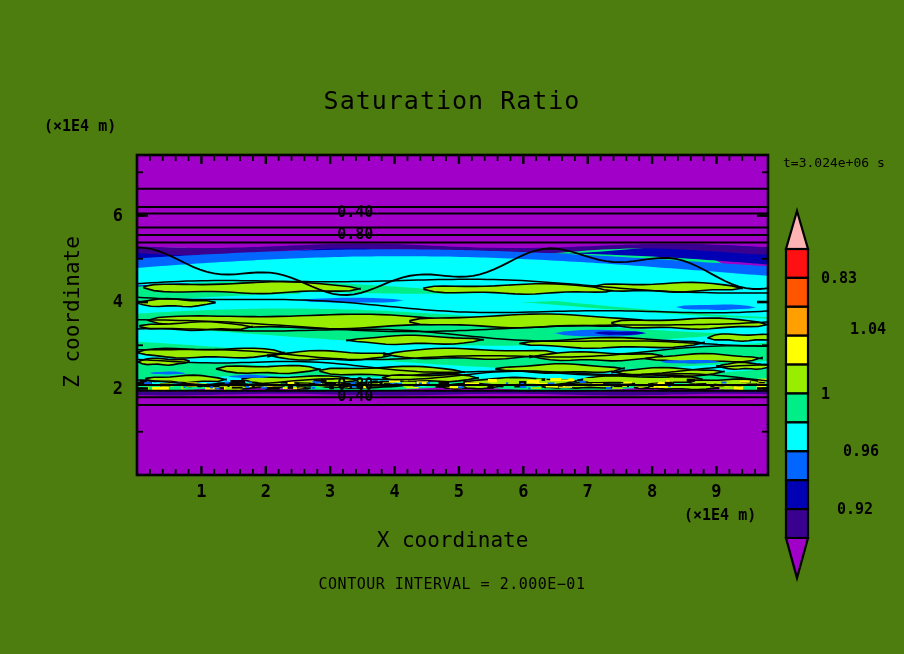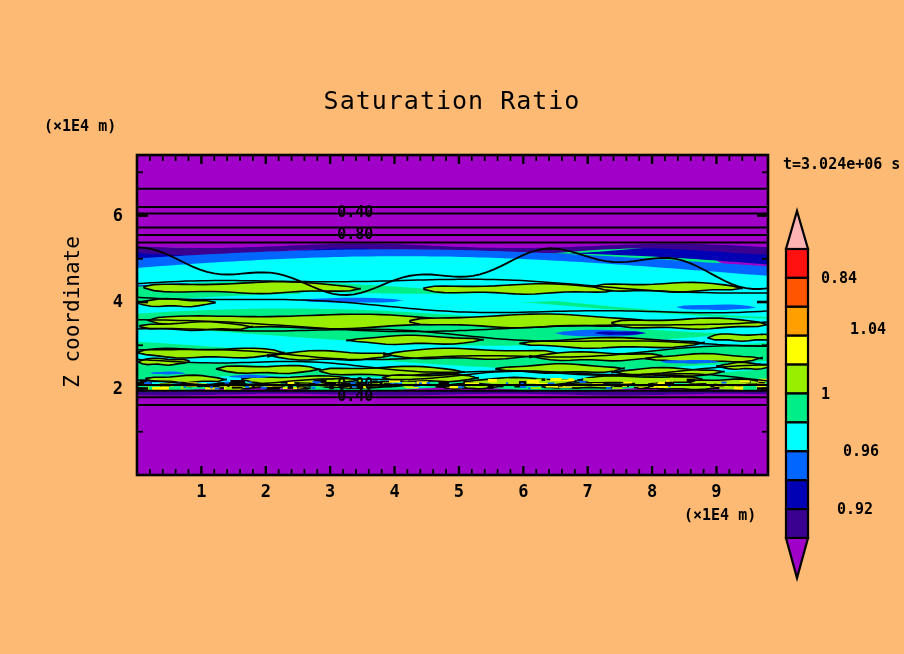--- a/index.html
+++ b/index.html
@@ -4,36 +4,36 @@
 <style>
   html, body {
     margin: 0;
     padding: 0;
     background: #ffffff;
   }
   #page {
     position: relative;
     width: 904px;
     height: 654px;
-    background: #fdba74;
+    background: #4d7c0f;
     overflow: hidden;
     font-family: "DejaVu Sans Mono", monospace;
     color: #000000;
   }
   .txt { position: absolute; white-space: pre; }
 
   #title {
     left: 0; top: 86px; width: 904px;
     text-align: center;
     font-size: 25px;
     letter-spacing: 1px;
     font-weight: 400;
   }
   #yunit { left: 44px; top: 117px; font-size: 15px; font-weight: 700; }
-  #time-label { left: 783px; top: 155px; font-size: 15px; font-weight: 700; }
+  #time-label { left: 783px; top: 155px; font-size: 13px; font-weight: 400; }
 
   #ylabel {
     left: -28px; top: 300px;
     width: 200px;
     text-align: center;
     font-size: 21px;
     transform: rotate(-90deg);
     transform-origin: 50% 50%;
   }
   #xlabel {
@@ -66,21 +66,23 @@
 </style>
 </head>
 <body>
 
 <div id="page">
 
   <div class="txt" id="title">Saturation Ratio</div>
   <div class="txt" id="yunit">(×1E4 m)</div>
   <div class="txt" id="time-label">t=3.024e+06 s</div>
   <div class="txt" id="ylabel">Z coordinate</div>
+  <div class="txt" id="xlabel">X coordinate</div>
   <div class="txt" id="xunit">(×1E4 m)</div>
+  <div class="txt" id="contour-interval">CONTOUR INTERVAL = 2.000E−01</div>
 
   <svg id="plot-svg" width="904" height="654">
     <defs>
       <clipPath id="plotclip">
         <rect x="137" y="155" width="631" height="320"></rect>
       </clipPath>
     </defs>
 
     <g id="field" clip-path="url(#plotclip)">
       <rect x="137" y="155" width="631" height="320" fill="#A000C8"></rect>
@@ -477,21 +479,21 @@
       <div class="axis-tick-label" style="left: 567.714px; top: 481px; width: 40px;">7</div>
       <div class="axis-tick-label" style="left: 632.102px; top: 481px; width: 40px;">8</div>
       <div class="axis-tick-label" style="left: 696.49px; top: 481px; width: 40px;">9</div>
     </div>
   <div id="yticklabels">
       <div class="axis-tick-label" style="left: 89px; top: 377.514px; width: 34px; text-align: right;">2</div>
       <div class="axis-tick-label" style="left: 89px; top: 291.027px; width: 34px; text-align: right;">4</div>
       <div class="axis-tick-label" style="left: 89px; top: 204.541px; width: 34px; text-align: right;">6</div>
     </div>
   <div id="cbticklabels">
-      <div class="cb-tick-label" style="left: 821px; top: 268.9px;">0.84</div>
+      <div class="cb-tick-label" style="left: 821px; top: 268.9px;">0.83</div>
       <div class="cb-tick-label" style="left: 821px; top: 320px; margin-left: 29px;">1.04</div>
       <div class="cb-tick-label" style="left: 821px; top: 384.5px;">1</div>
       <div class="cb-tick-label" style="left: 843px; top: 442.3px;">0.96</div>
       <div class="cb-tick-label" style="left: 837px; top: 500.1px;">0.92</div>
     </div>
   <div id="contourlabels">
       <div class="txt" style="font-size: 15px; font-weight: 700; left: 337.138px; top: 203.378px;">0.40</div>
       <div class="txt" style="font-size: 15px; font-weight: 700; left: 337.138px; top: 225px;">0.80</div>
       <div class="txt" style="font-size: 15px; font-weight: 700; left: 337.138px; top: 375.054px;">0.80</div>
       <div class="txt" style="font-size: 15px; font-weight: 700; left: 337.138px; top: 387.162px;">0.40</div>

